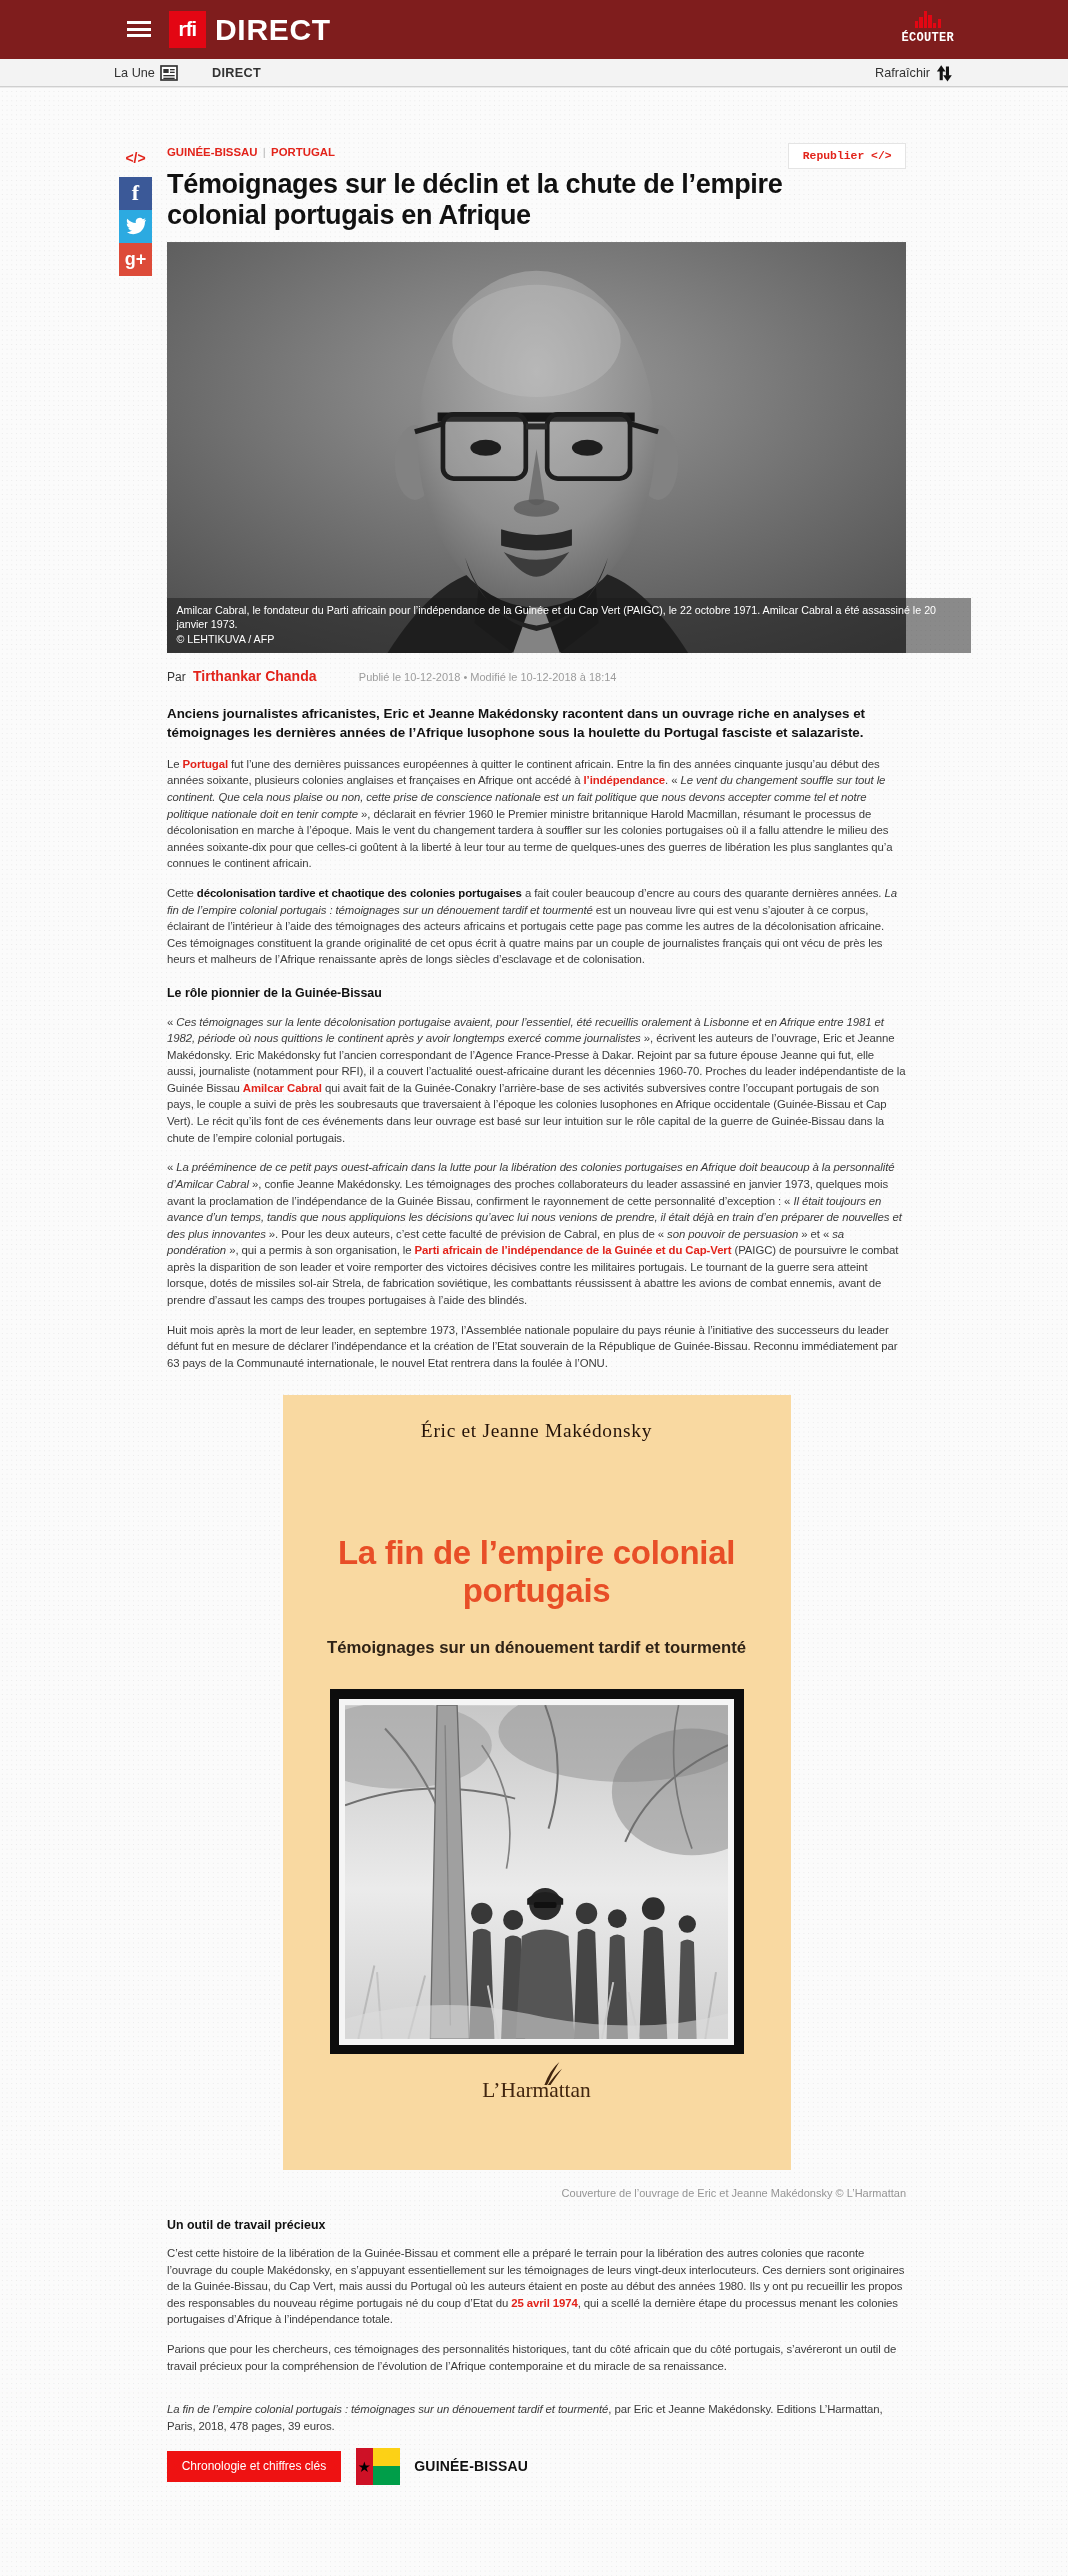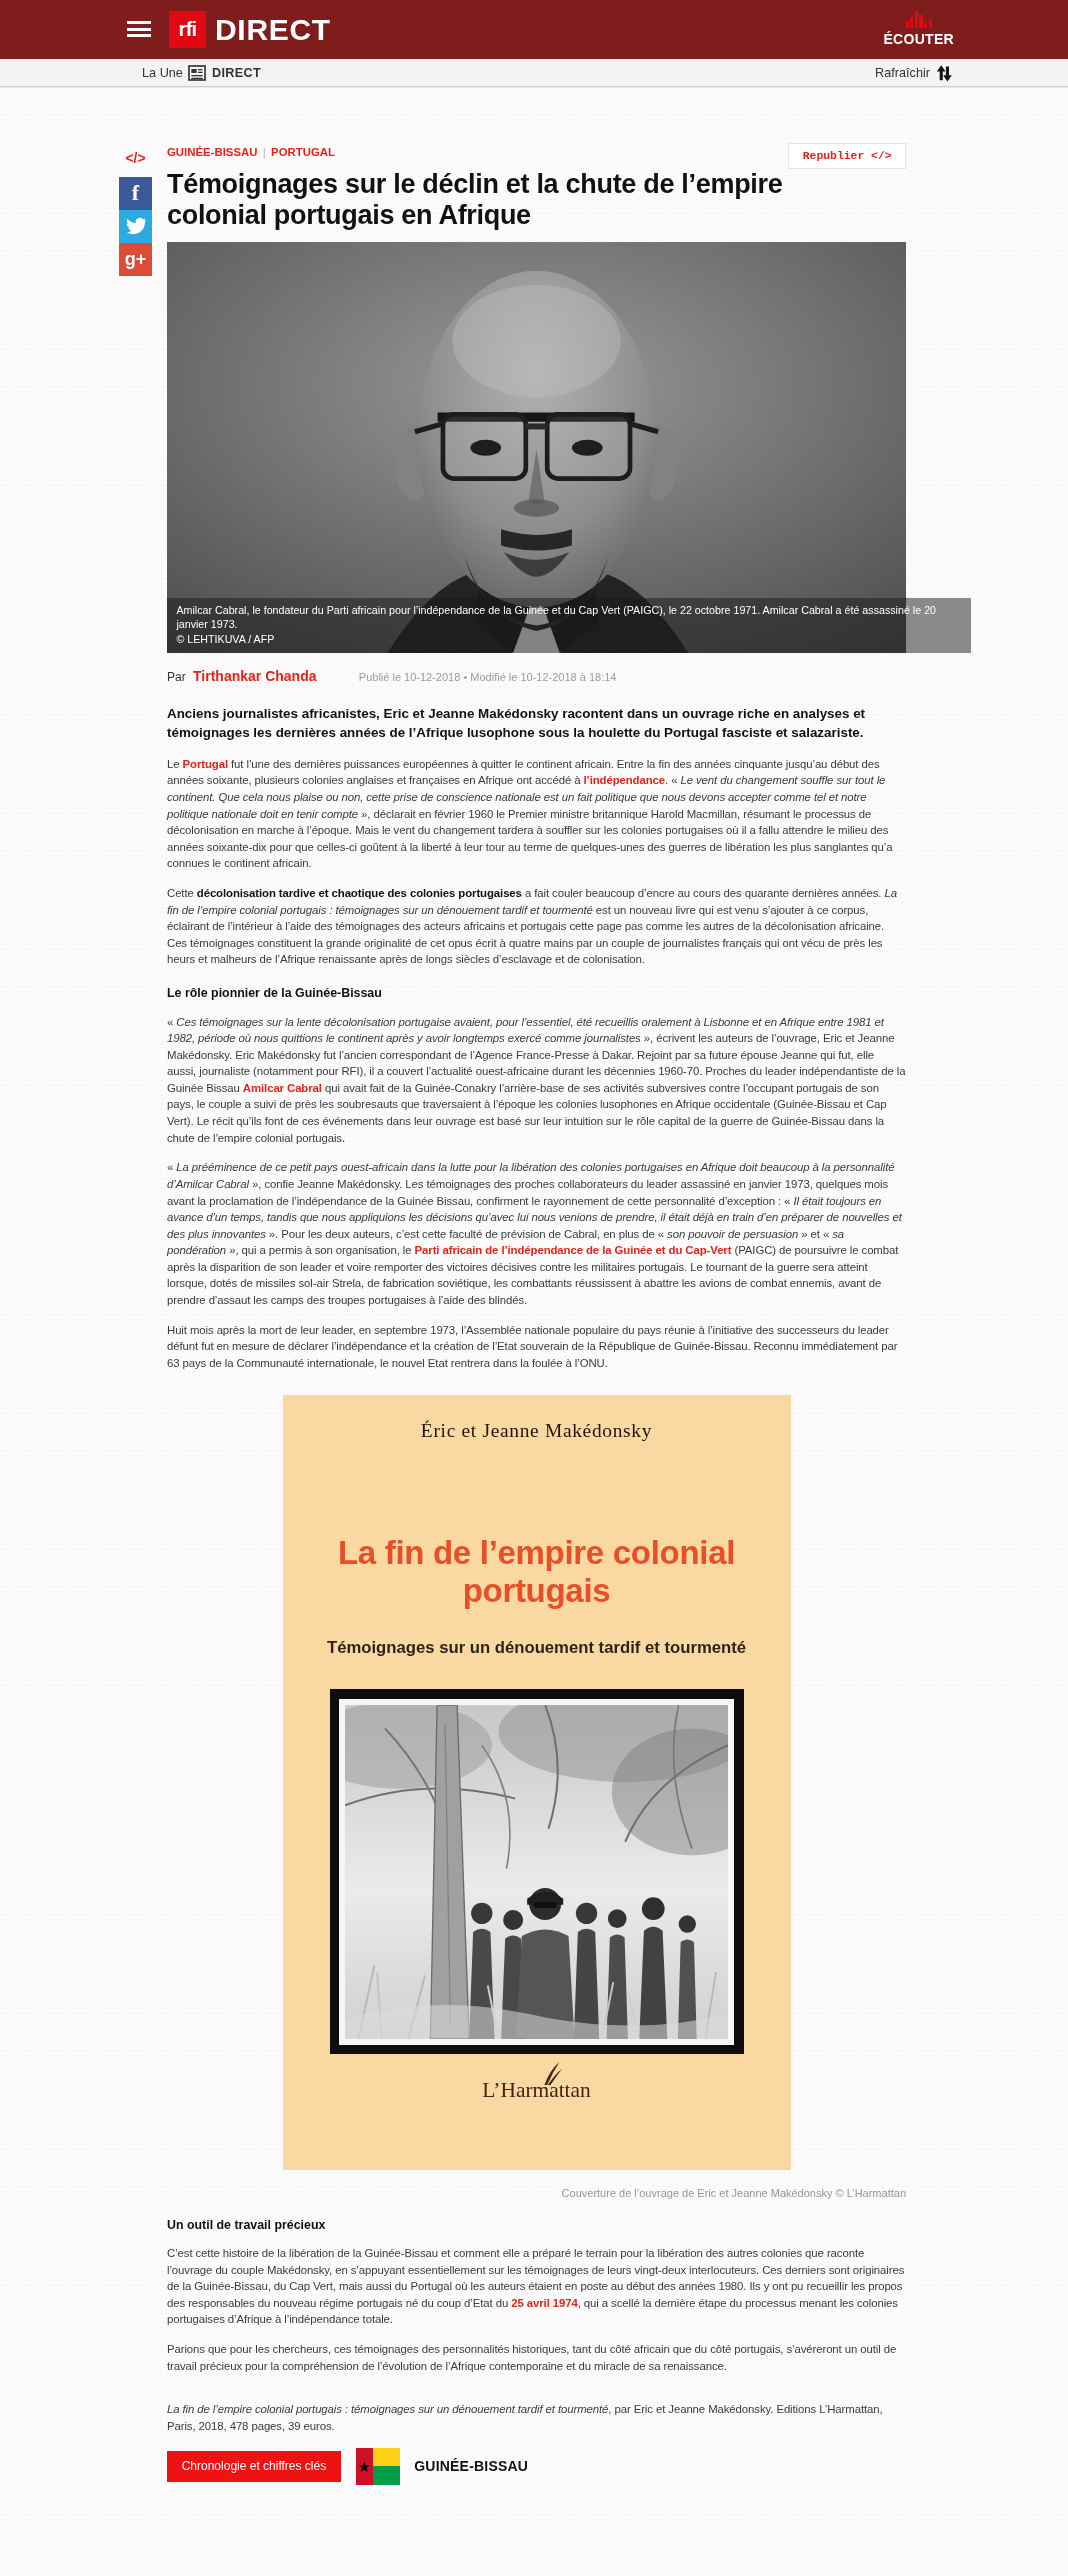--- a/index.html
+++ b/index.html
@@ -17,26 +17,26 @@
   .hamburger span { display:block; height:3.3px; background:#fff; margin-bottom:3.3px; }
   .brand { position:absolute; left:169px; top:10.7px; width:37px; height:37px; background:#e30613;
            color:#fff; font-weight:800; font-size:20px; letter-spacing:-0.7px;
            display:flex; align-items:center; justify-content:center; cursor:pointer; }
   .site-title { position:absolute; left:215px; top:13.4px; color:#fff; font-size:30px; font-weight:700; letter-spacing:0.7px; cursor:pointer; }
   .listen { position:absolute; right:115px; top:9.4px; text-align:center; cursor:pointer; }
   .eq { display:flex; align-items:flex-end; justify-content:center; height:18.7px; gap:1.3px; margin-bottom:2.7px; }
   .eq i { display:block; width:3.3px; background:#e30613; }
   .eq i:nth-child(1){height:6.7px}.eq i:nth-child(2){height:10.7px}.eq i:nth-child(3){height:17.4px}
   .eq i:nth-child(4){height:13.4px}.eq i:nth-child(5){height:5.3px}.eq i:nth-child(6){height:8.7px}
-  .listen-label { color:#fff; font-size:14px; font-weight:700; letter-spacing:0.3px; }
+  .listen-label { color:#fff; font-size:12px; font-weight:700; letter-spacing:0.3px;font-family:Liberation Mono, monospace; }
   
   .subnav { position:relative; height:28px; background:#f3f3f3; border-bottom:0.7px solid #cfcfcf; box-shadow:0 0.7px 0 #e3e3e3; }
   .subnav a { position:absolute; top:0; height:28px; display:flex; align-items:center; gap:5.3px;
               font-size:12.7px; color:#333; text-decoration:none; cursor:pointer; }
-  .nav-laune { left:114px;margin-left:28px; }
+  .nav-laune { left:114px; }
   .nav-direct { left:212px; font-weight:700; color:#111; letter-spacing:0.3px; }
   .nav-refresh { right:115px; }
   
   .article-wrap { position:relative; width:739px; margin:0 0 0 167px; padding-top:59px; }
   .share-rail { position:absolute; left:-48px; top:63px; width:33px; text-align:center; }
   .embed-icon { color:#e2231a; font-weight:800; font-size:14px; margin-bottom:10.7px; cursor:pointer; }
   .soc { width:33px; height:33px; display:flex; align-items:center; justify-content:center; cursor:pointer; color:#fff; }
   .soc.fb { background:#3b5998; font-size:22px; font-weight:700; font-family:"Liberation Serif",serif; }
   .soc.tw { background:#2caae1; }
   .soc.gp { background:#dd4b39; font-size:18px; font-weight:700; }

